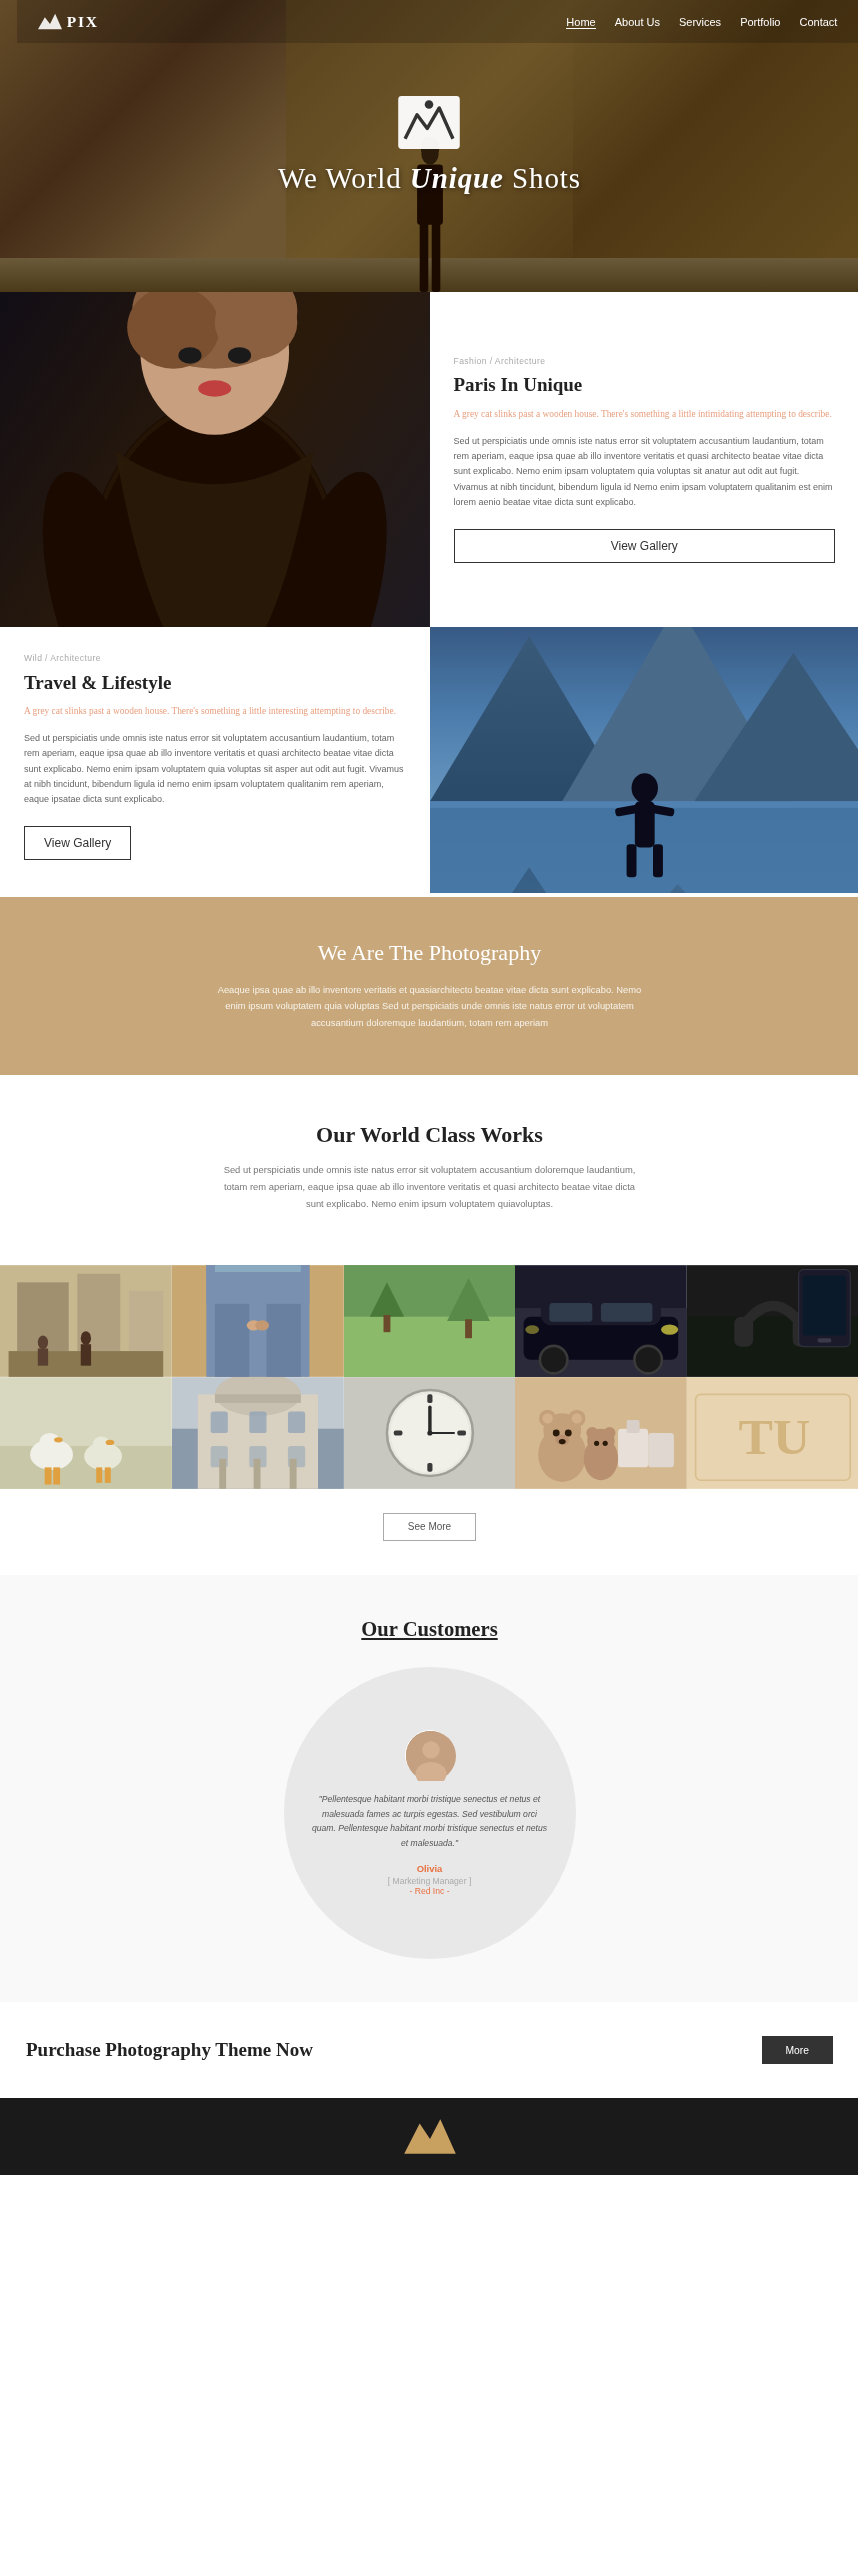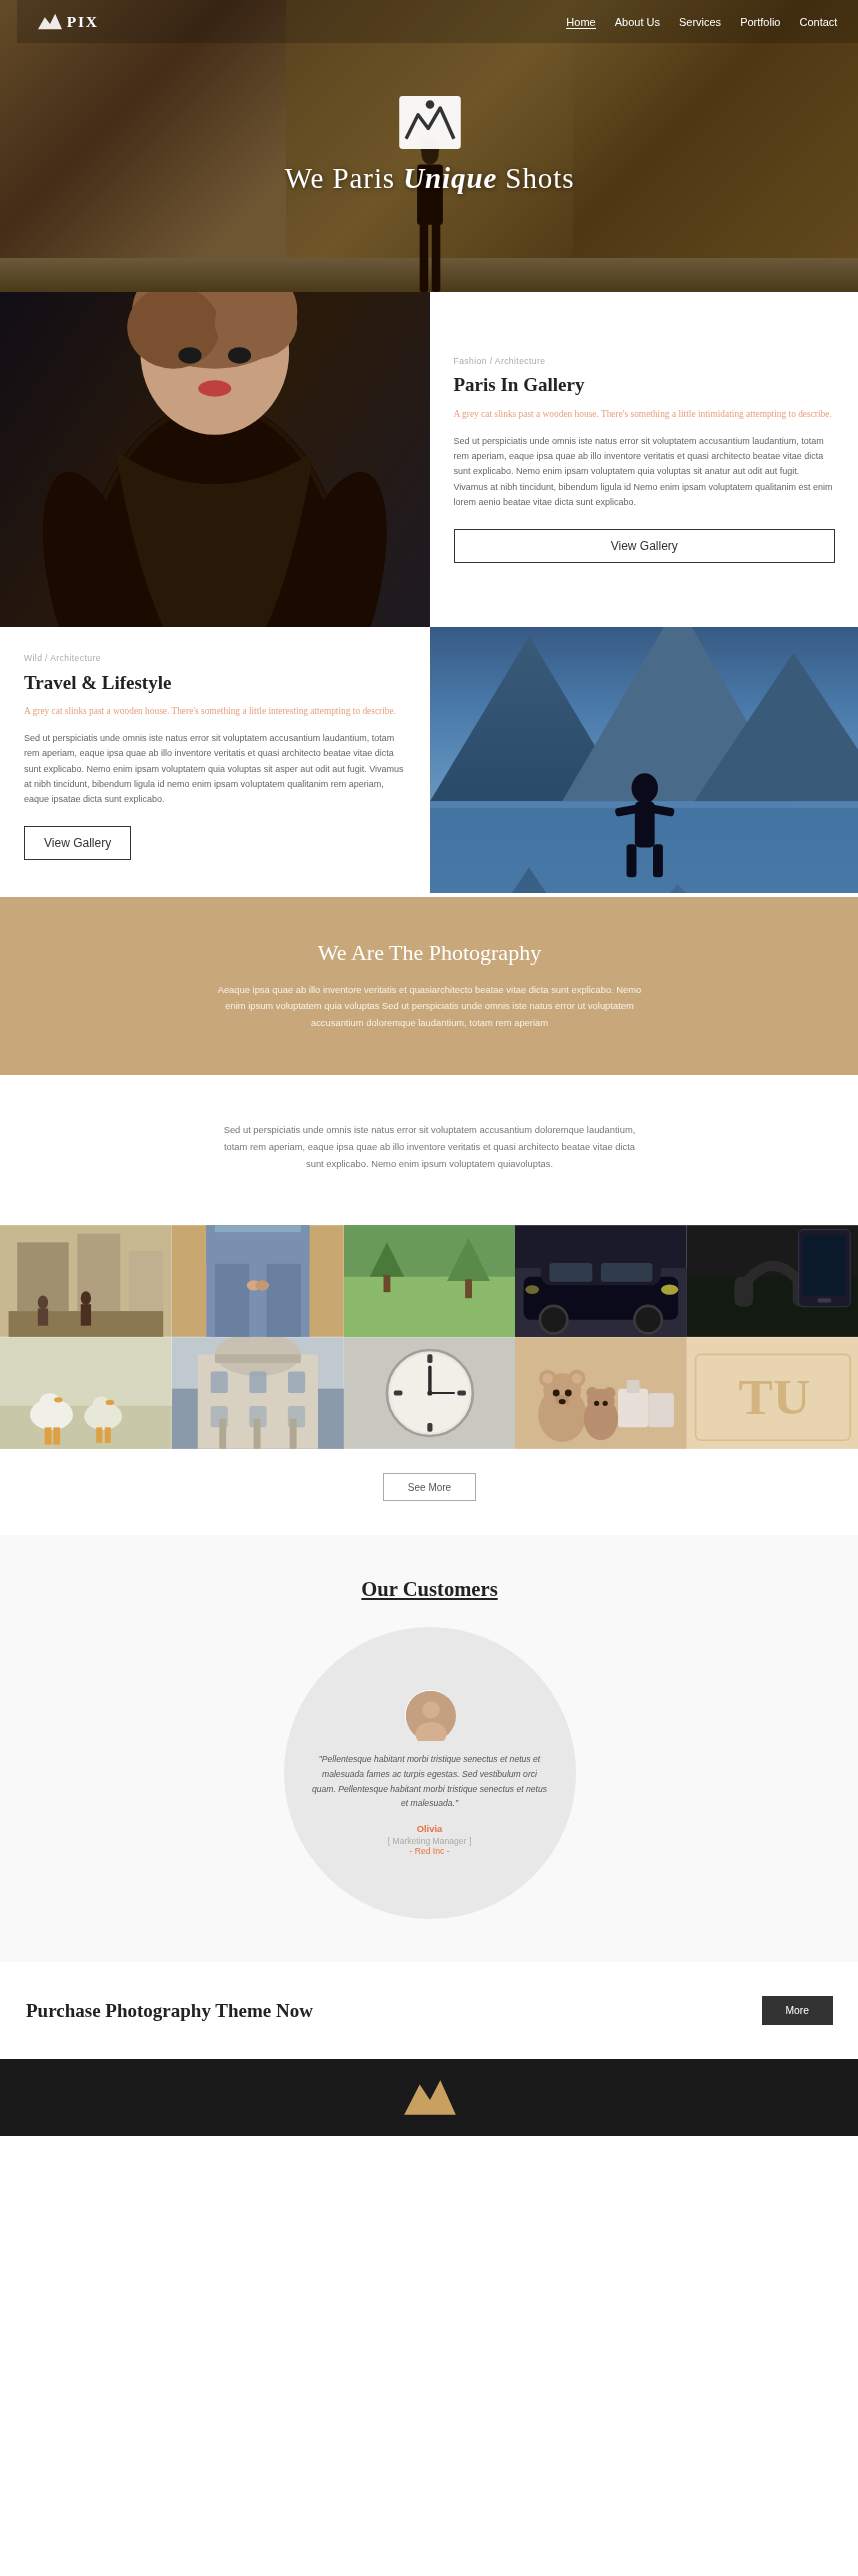--- a/index.html
+++ b/index.html
@@ -282,21 +282,21 @@
     <rect x="27" y="100" width="10" height="80" rx="3" fill="#1a0a00"></rect>
   </svg>
   <div class="museum-floor" style="position:absolute;bottom:0;left:0;right:0;height:34px;background:linear-gradient(to bottom, #6a5a3a, #4a3a1a);z-index:0;"></div>
   <div class="hero-content">
     <svg width="62" height="53" viewBox="0 0 72 62" style="display:block;margin:0 auto 12px;">
       <rect width="72" height="62" rx="4" fill="white" opacity="0.95"></rect>
       <polyline points="8,50 22,22 34,38 48,14 64,50" fill="none" stroke="#333" stroke-width="4" stroke-linejoin="round"></polyline>
       <circle cx="36" cy="10" r="5" fill="#333"></circle>
     </svg>
     <h1 class="hero-title">
-      <span>We Paris </span><strong>Unique</strong><span> Shots</span>
+      <span>We World </span><strong>Unique</strong><span> Shots</span>
     </h1>
   </div>
 </section>
 
 <section class="portfolio-section">
   <div class="portfolio-left">
     <div class="portfolio-img-fashion">
       
       <svg width="100%" height="335" viewBox="0 0 260 390" preserveAspectRatio="xMidYMid slice">
         <rect width="260" height="390" fill="#1a1a2a"></rect>
@@ -327,21 +327,21 @@
 
         <path d="M70,190 Q130,230 190,190 Q170,310 130,340 Q90,310 70,190Z" fill="#2a1a08" opacity="0.9"></path>
 
         <ellipse cx="60" cy="280" rx="28" ry="80" fill="#1a0a00" transform="rotate(-15,60,280)"></ellipse>
         <ellipse cx="200" cy="280" rx="28" ry="80" fill="#1a0a00" transform="rotate(15,200,280)"></ellipse>
       </svg>
     </div>
   </div>
   <div class="portfolio-right">
     <p class="section-tag">Fashion / Architecture</p>
-    <h2 class="section-title">Paris In Gallery</h2>
+    <h2 class="section-title">Paris In Unique</h2>
     <p class="section-subtitle">A grey cat slinks past a wooden house. There's something a little intimidating attempting to describe.</p>
     <p class="section-desc">Sed ut perspiciatis unde omnis iste natus error sit voluptatem accusantium laudantium, totam rem aperiam, eaque ipsa quae ab illo inventore veritatis et quasi architecto beatae vitae dicta sunt explicabo. Nemo enim ipsam voluptatem quia voluptas sit anatur aut odit aut fugit. Vivamus at nibh tincidunt, bibendum ligula id Nemo enim ipsam voluptatem qualitanim est enim lorem aenio beatae vitae dicta sunt explicabo.</p>
     <button class="btn-view">View Gallery</button>
   </div>
 </section>
 
 <section class="travel-section">
   <div class="travel-left">
     <p class="section-tag">Wild / Architecture</p>
     <h2 class="section-title">Travel &amp; Lifestyle</h2>
@@ -390,20 +390,21 @@
     </svg>
   </div>
 </section>
 
 <section class="photo-banner">
   <h2 class="photo-banner-title">We Are The Photography</h2>
   <p class="photo-banner-desc">Aeaque ipsa quae ab illo inventore veritatis et quasiarchitecto beatae vitae dicta sunt explicabo. Nemo enim ipsum voluptatem quia voluptas Sed ut perspiciatis unde omnis iste natus error ut voluptatem accusantium doloremque laudantium, totam rem aperiam</p>
 </section>
 
 <section class="works-section">
+  <h2 class="works-title">Our World Class Works</h2>
   <p class="works-desc">Sed ut perspiciatis unde omnis iste natus error sit voluptatem accusantium doloremque laudantium, totam rem aperiam, eaque ipsa quae ab illo inventore veritatis et quasi architecto beatae vitae dicta sunt explicabo. Nemo enim ipsum voluptatem quiavoluptas.</p>
 </section>
 
 <div class="gallery-grid">
 
   <div class="gallery-cell">
     <svg width="100%" height="112" viewBox="0 0 200 130">
       <rect width="200" height="130" fill="#c8b890"></rect>
 
       <rect x="20" y="20" width="60" height="80" fill="#a09070"></rect>

